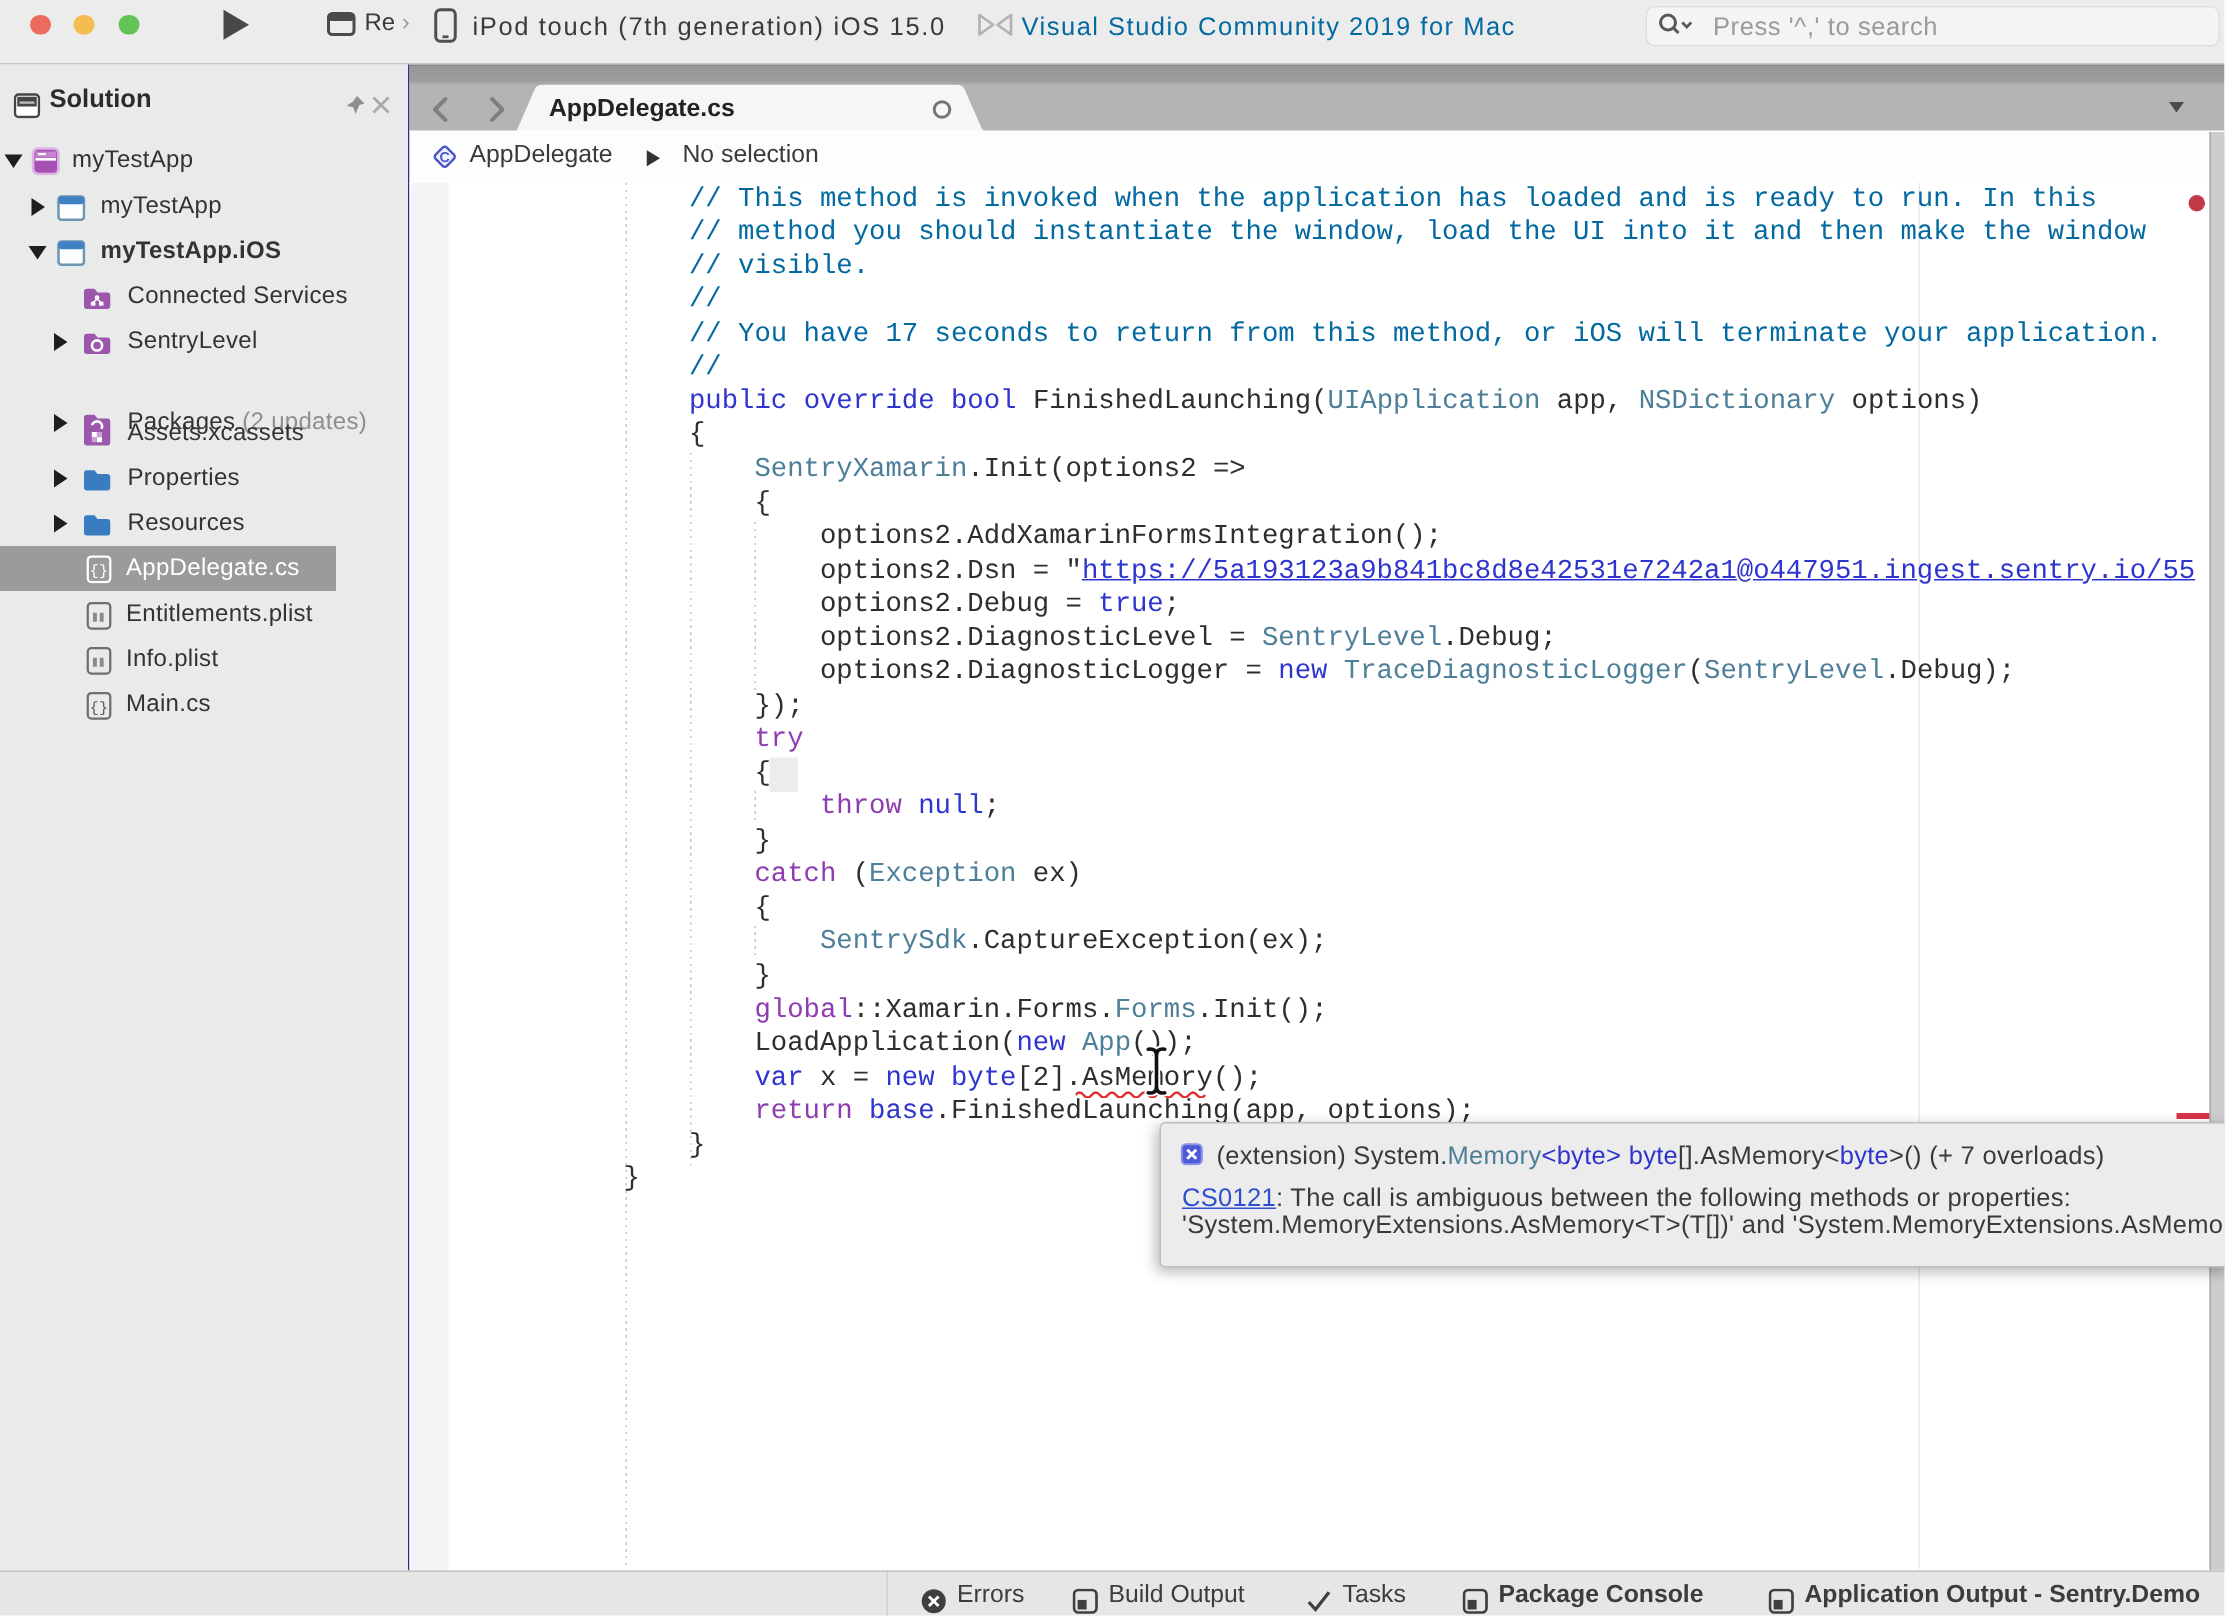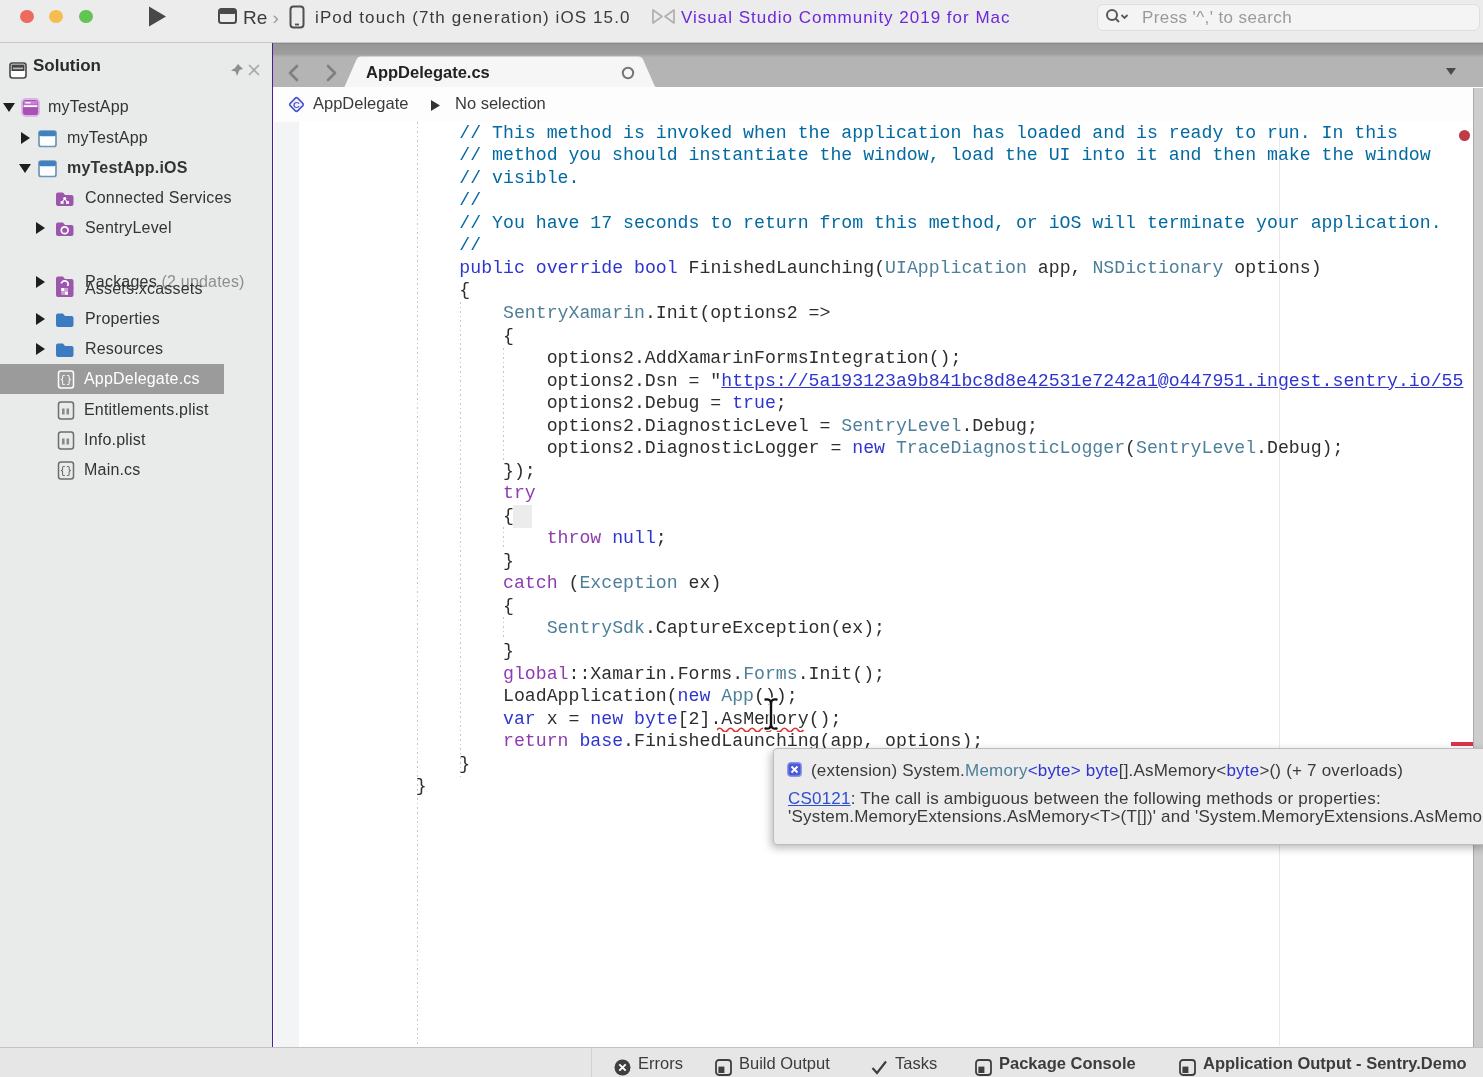--- a/index.html
+++ b/index.html
@@ -47,31 +47,31 @@
   <div class="tl" style="left:20px;background:#ed6a5f;"></div>
   <div class="tl" style="left:49px;background:#f5bd4f;"></div>
   <div class="tl" style="left:79px;background:#61c454;"></div>
   <svg class="abs" style="left:148px;top:6px;" width="20" height="21">
       <polygon points="1,0.5 18,10.5 1,20.5" fill="#484848"></polygon>
     </svg>
   <svg class="abs" style="left:218px;top:8px;" width="20" height="17">
       <rect x="1" y="1" width="17" height="14" rx="2.5" fill="none" stroke="#4a4a4a" stroke-width="2"></rect>
       <rect x="1" y="1" width="17" height="5" rx="2" fill="#4a4a4a"></rect>
     </svg>
-  <div class="abs" style="left:243px;top:7px;font-size:19px;color:#3c3c3c;">Re<span style="color:#9b9b9b;">&nbsp;›</span></div>
+  <div class="abs" style="left:243px;top:7px;font-size:16px;color:#3c3c3c;">Re<span style="color:#9b9b9b;">&nbsp;›</span></div>
   <svg class="abs" style="left:289px;top:5px;" width="17" height="24">
       <rect x="1.5" y="1.5" width="13" height="21" rx="3" fill="none" stroke="#4f4f4f" stroke-width="2"></rect>
       <rect x="6" y="18.6" width="4" height="1.8" fill="#4f4f4f"></rect>
     </svg>
   <div class="abs" style="left:315px;top:8px;font-size:17px;letter-spacing:1.1px;color:#3a3a3a;">iPod touch (7th generation) iOS 15.0</div>
   <svg class="abs" style="left:651px;top:8px;" width="25" height="17" fill="none" stroke="#b2b2b2" stroke-width="1.8" stroke-linejoin="round">
       <path d="M2,2 L11,8.5 L2,15 Z"></path>
       <path d="M23,2 L14,8.5 L23,15 Z"></path>
     </svg>
-  <div class="abs" style="left:681px;top:8px;font-size:17px;letter-spacing:1px;color:#6d28d9;">Visual Studio Community 2019 for Mac</div>
+  <div class="abs" style="left:681px;top:8px;font-size:17px;letter-spacing:1px;color:#0369a1;">Visual Studio Community 2019 for Mac</div>
   <div class="abs" style="left:1097px;top:4px;width:381px;height:25px;background:#f4f4f4;border:1px solid #dedede;border-radius:6px;"></div>
   <svg class="abs" style="left:1104px;top:8px;" width="26" height="17">
     <circle cx="8" cy="7" r="5" fill="none" stroke="#585858" stroke-width="2"></circle>
     <line x1="11.6" y1="10.6" x2="15" y2="14" stroke="#585858" stroke-width="2"></line>
     <polyline points="17.5,7 20.5,10 23.5,7" fill="none" stroke="#585858" stroke-width="1.8"></polyline>
   </svg>
   <div class="abs" style="left:1142px;top:8px;font-size:17px;letter-spacing:0.4px;color:#9a9a9a;">Press '^,' to search</div>
 </div>
 
 <div id="sidebar" class="abs">

